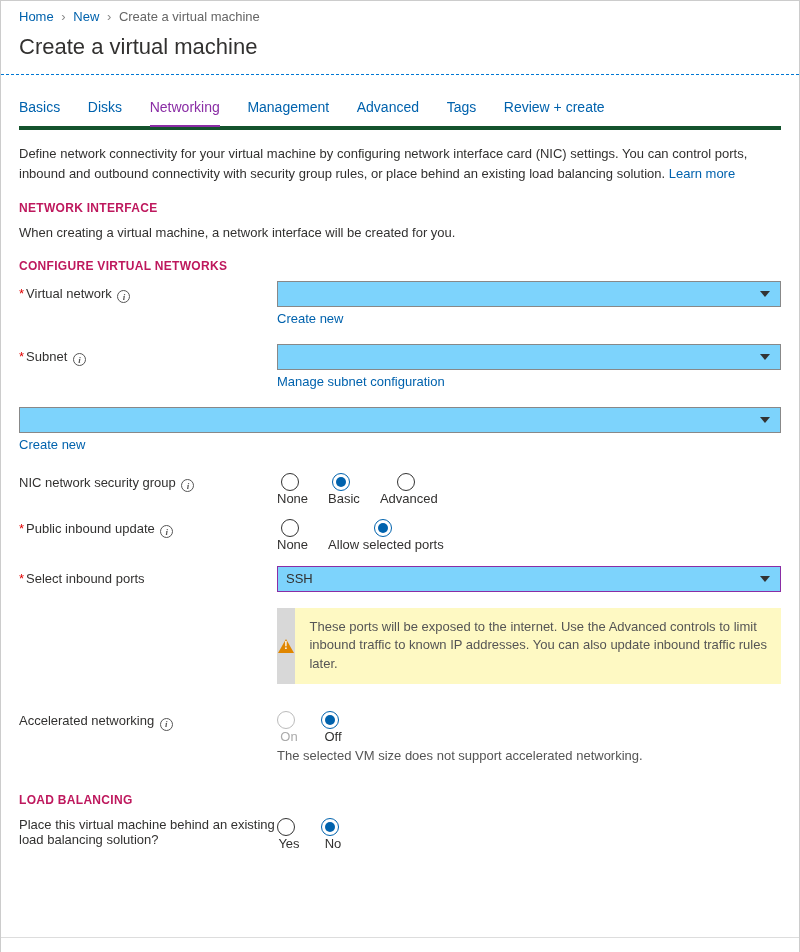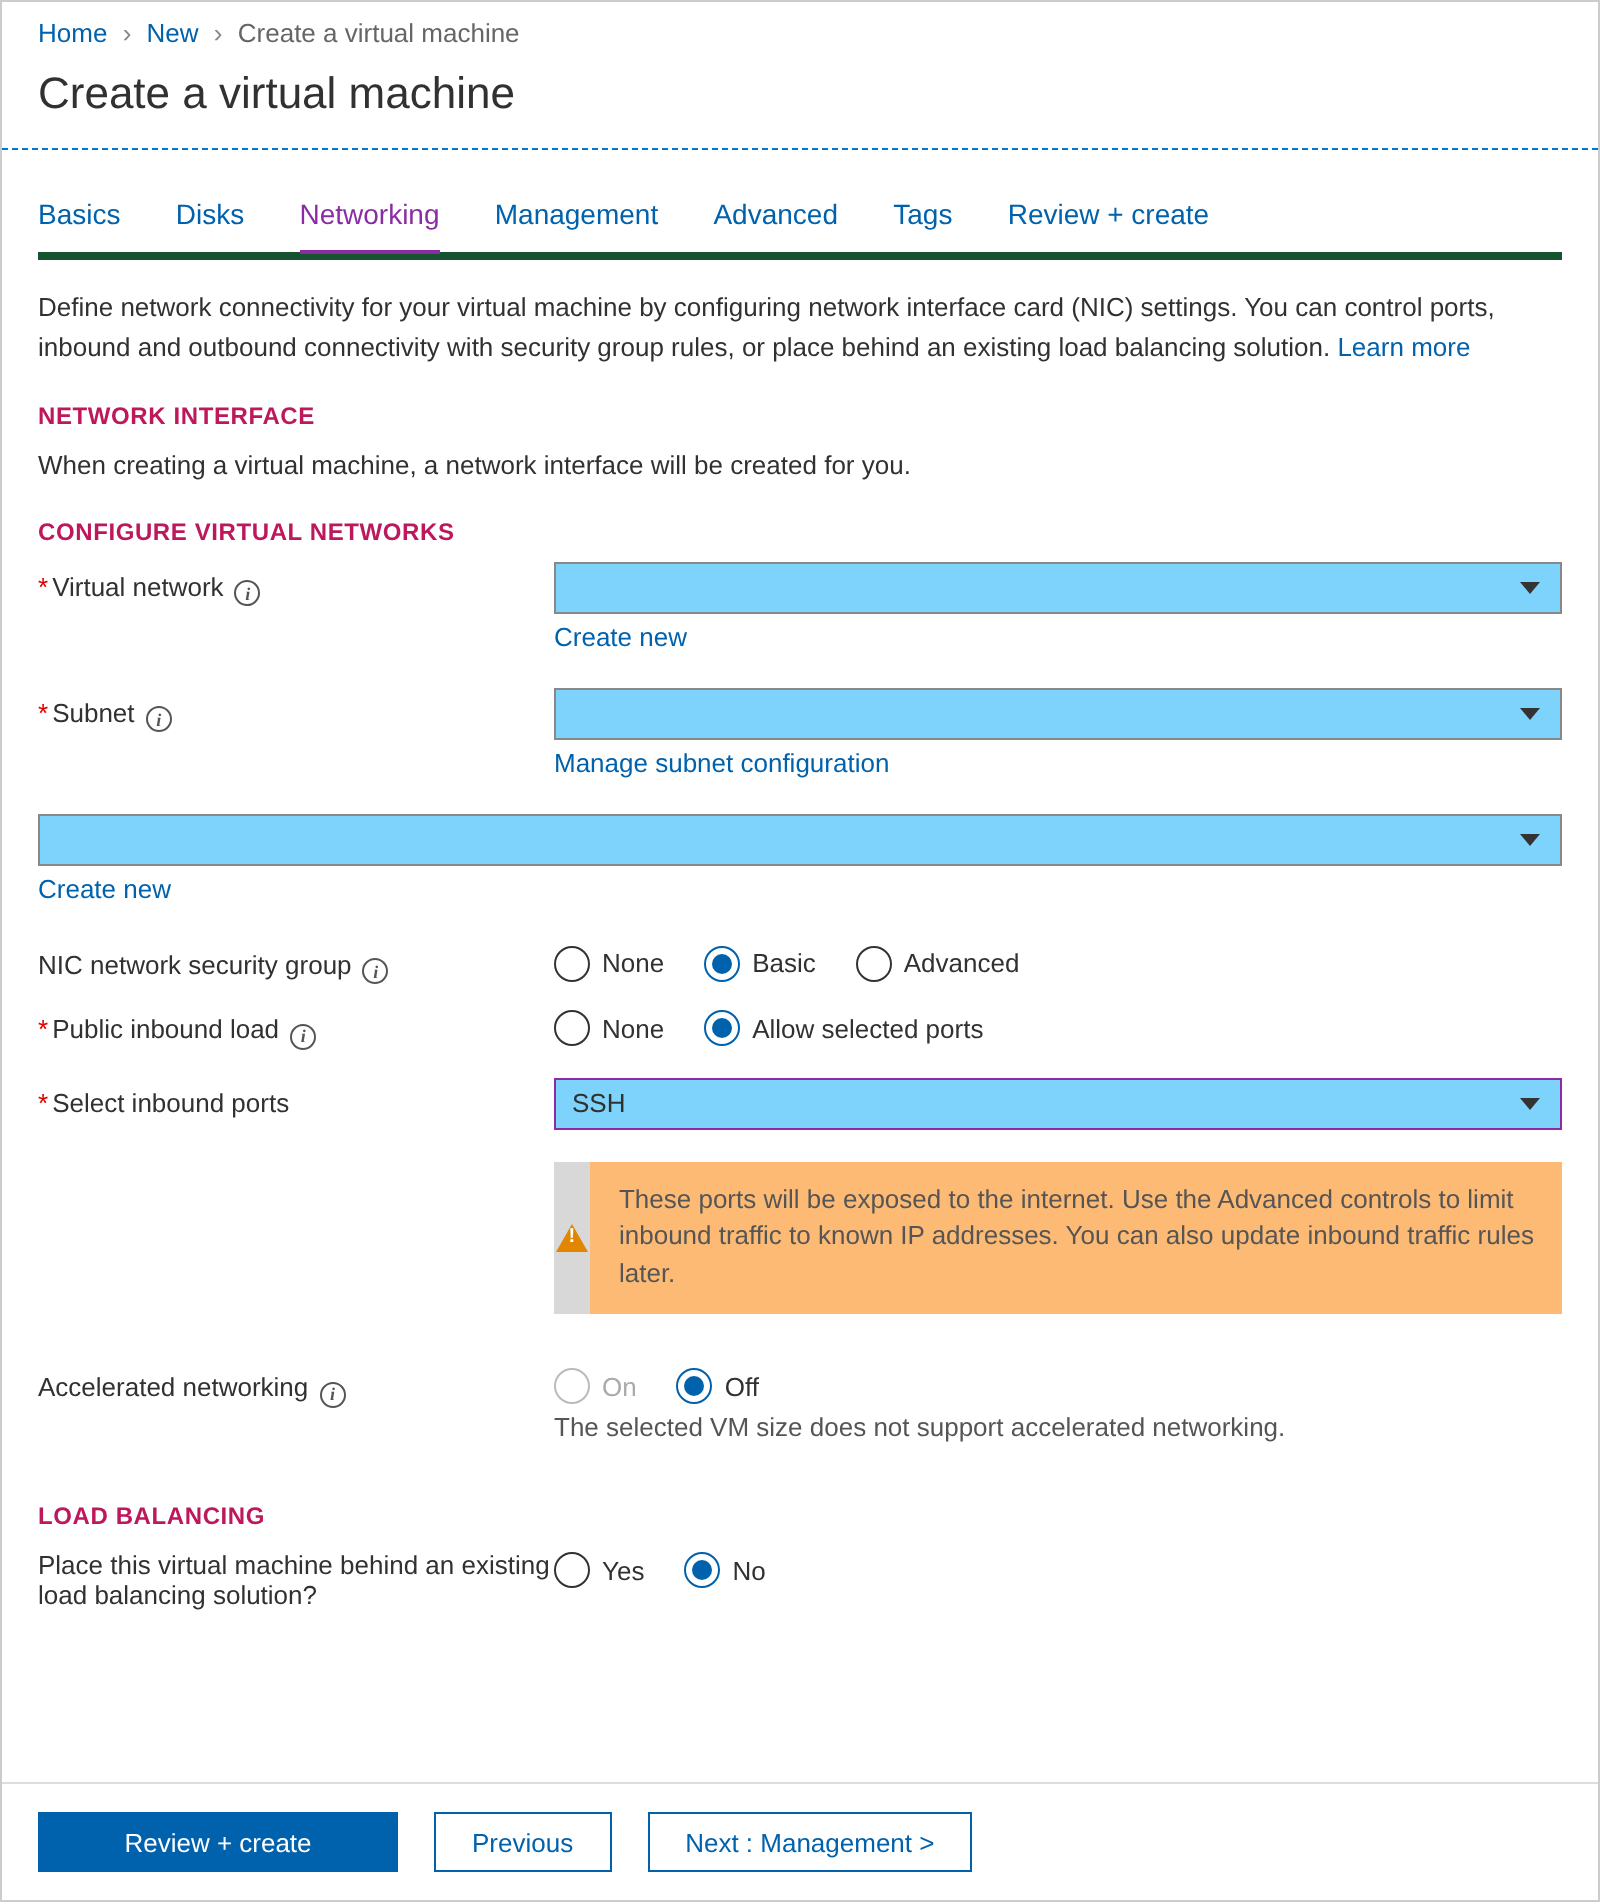--- a/index.html
+++ b/index.html
@@ -108,20 +108,21 @@
     margin: 4px 0 12px;
     display: inline-block;
     cursor: pointer;
   }
   .radio-group { display: flex; align-items: center; padding-top: 3px; gap: 4px; }
   .radio {
     display: inline-flex;
     align-items: center;
     margin-right: 16px;
     cursor: pointer;
+    flex-direction: column;
   }
   .radio-circle {
     width: 18px; height: 18px;
     border: 1px solid #333;
     border-radius: 50%;
     margin-right: 6px;
     display: inline-flex;
     align-items: center;
     justify-content: center;
     flex-shrink: 0;
@@ -130,21 +131,21 @@
   .radio.selected .radio-circle::after {
     content: "";
     width: 10px; height: 10px;
     background: #0062ad;
     border-radius: 50%;
   }
   .radio.disabled { color: #aaa; cursor: default; }
   .radio.disabled .radio-circle { border-color: #bbb; }
   .warning {
     display: flex;
-    background: #fdba74;
+    background: #fef9c3;
     margin: 10px 0 18px;
   }
   .warning-icon-box {
     width: 38px;
     background: #d8d8d8;
     display: flex;
     align-items: center;
     justify-content: center;
   }
   .warning-icon {
@@ -284,21 +285,21 @@
         <span class="radio">
             <span class="radio-circle"></span>
             <span>Advanced</span>
           </span>
       </div>
     </div>
   </div>
 
   <div class="row" style="margin-top:10px;">
     <div class="label-col">
-      <span class="req">*</span><span>Public inbound load</span>
+      <span class="req">*</span><span>Public inbound update</span>
       <span class="info-icon">i</span>
     </div>
     <div class="field-col">
       <div class="radio-group">
         <span class="radio">
             <span class="radio-circle"></span>
             <span>None</span>
           </span>
         <span class="radio selected">
             <span class="radio-circle"></span>

